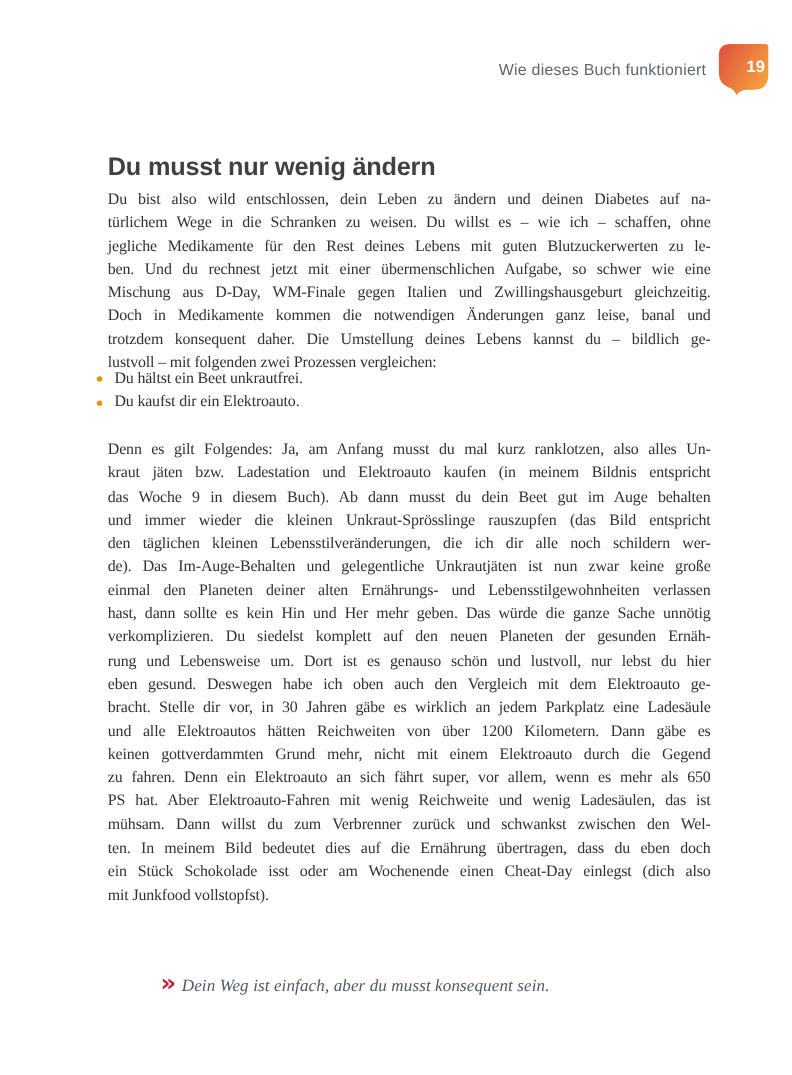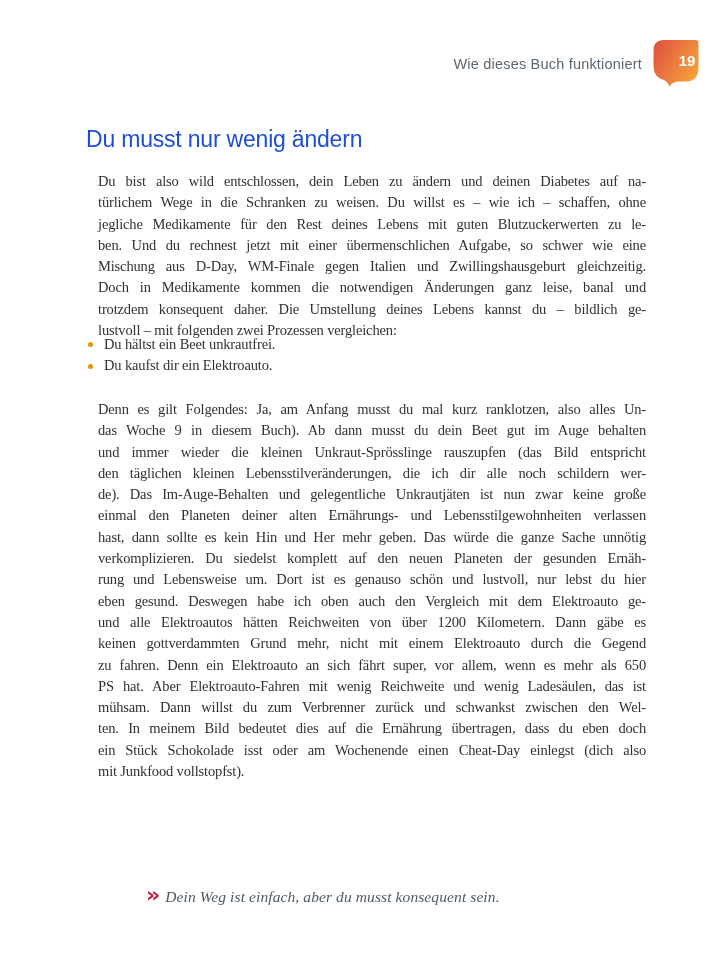--- a/index.html
+++ b/index.html
@@ -14,23 +14,23 @@
   }
   .badge { position:relative; width:46px; height:47px; }
   .badge svg { position:absolute; left:0; top:0; }
   .badge-num {
     position:absolute; left:0; top:0; width:68px; height:41px;
     display:flex; align-items:center; justify-content:center;
     color:#ffffff; font-family:"Liberation Sans", sans-serif; font-size:15px; font-weight:bold;
   }
   
   .heading {
-    position:absolute; left:86px; top:126px; margin:0;
-    font-family:"Liberation Sans", sans-serif; font-weight:normal;
-    font-size:23px; color:#1d4ed8; letter-spacing:-0.2px;
+    position:absolute; left:86px; top:126px; margin:12px;
+    font-family:"Liberation Sans", sans-serif; font-weight:bold;
+    font-size:23px; color:#404040; letter-spacing:-0.2px;
   }
   
   .para { position:absolute; left:98px; width:548px; font-size:14.5px; line-height:21.3px; letter-spacing:-0.15px; }
   .para1 { top:171px; }
   .para2 { top:399px; }
   .tline { text-align:justify; text-align-last:justify; text-justify:inter-word; }
   .tline.last { text-align-last:left; }
   
   .bullets { position:absolute; left:86px; top:334px; width:548px; font-size:14.5px; line-height:21.4px; letter-spacing:-0.15px; }
   .bullet-item { display:flex; align-items:center; }
@@ -90,29 +90,31 @@
       <span>Du hältst ein Beet unkrautfrei.</span>
     </div>
     <div class="bullet-item">
       <span class="bullet-dot"></span>
       <span>Du kaufst dir ein Elektroauto.</span>
     </div>
   </div>
 
   <div class="para para2">
       <div class="tline">Denn es gilt Folgendes: Ja, am Anfang musst du mal kurz ranklotzen, also alles Un-</div>
+      <div class="tline">kraut jäten bzw. Ladestation und Elektroauto kaufen (in meinem Bildnis entspricht</div>
       <div class="tline">das Woche 9 in diesem Buch). Ab dann musst du dein Beet gut im Auge behalten</div>
       <div class="tline">und immer wieder die kleinen Unkraut-Sprösslinge rauszupfen (das Bild entspricht</div>
       <div class="tline">den täglichen kleinen Lebensstilveränderungen, die ich dir alle noch schildern wer-</div>
       <div class="tline">de). Das Im-Auge-Behalten und gelegentliche Unkrautjäten ist nun zwar keine große</div>
       <div class="tline">einmal den Planeten deiner alten Ernährungs- und Lebensstilgewohnheiten verlassen</div>
       <div class="tline">hast, dann sollte es kein Hin und Her mehr geben. Das würde die ganze Sache unnötig</div>
       <div class="tline">verkomplizieren. Du siedelst komplett auf den neuen Planeten der gesunden Ernäh-</div>
       <div class="tline">rung und Lebensweise um. Dort ist es genauso schön und lustvoll, nur lebst du hier</div>
       <div class="tline">eben gesund. Deswegen habe ich oben auch den Vergleich mit dem Elektroauto ge-</div>
+      <div class="tline">bracht. Stelle dir vor, in 30 Jahren gäbe es wirklich an jedem Parkplatz eine Ladesäule</div>
       <div class="tline">und alle Elektroautos hätten Reichweiten von über 1200 Kilometern. Dann gäbe es</div>
       <div class="tline">keinen gottverdammten Grund mehr, nicht mit einem Elektroauto durch die Gegend</div>
       <div class="tline">zu fahren. Denn ein Elektroauto an sich fährt super, vor allem, wenn es mehr als 650</div>
       <div class="tline">PS hat. Aber Elektroauto-Fahren mit wenig Reichweite und wenig Ladesäulen, das ist</div>
       <div class="tline">mühsam. Dann willst du zum Verbrenner zurück und schwankst zwischen den Wel-</div>
       <div class="tline">ten. In meinem Bild bedeutet dies auf die Ernährung übertragen, dass du eben doch</div>
       <div class="tline">ein Stück Schokolade isst oder am Wochenende einen Cheat-Day einlegst (dich also</div>
       <div class="tline last">mit Junkfood vollstopfst).</div>
     </div>
 

